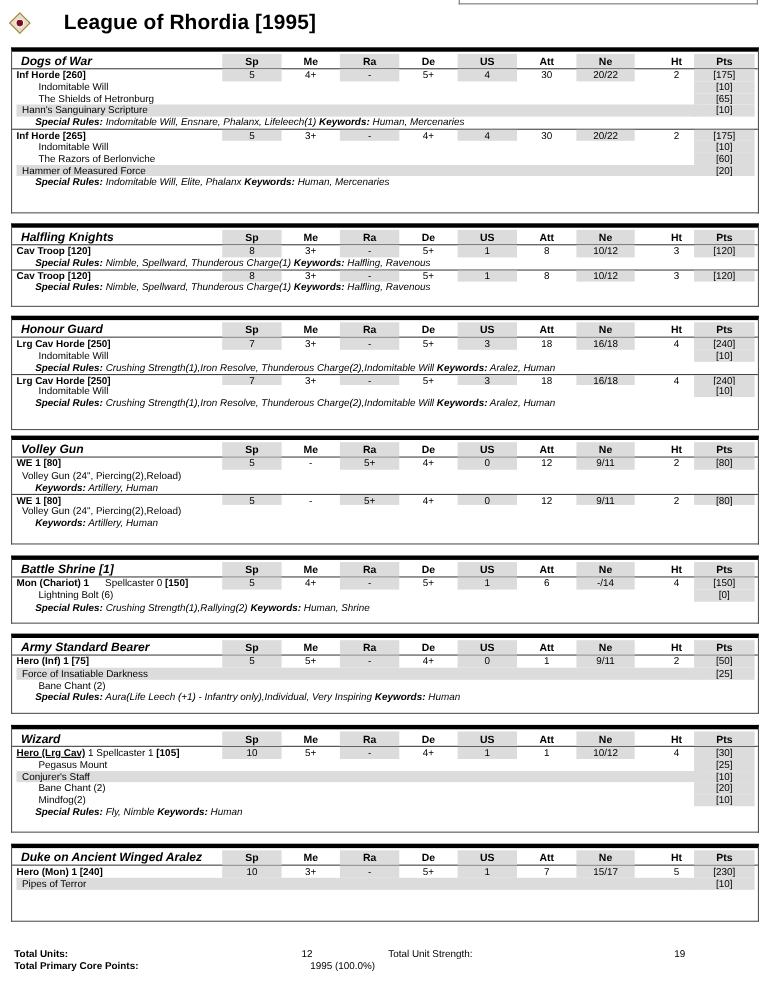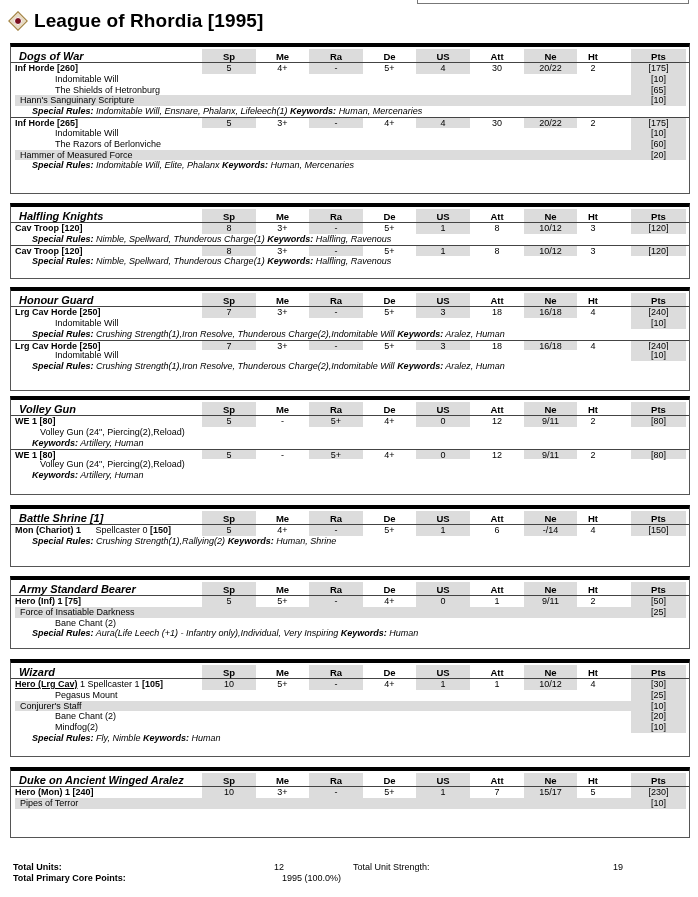--- a/index.html
+++ b/index.html
@@ -1,52 +1,52 @@
 <!DOCTYPE html>
 <html><head>
 <meta charset="utf-8">
 <style>
   * { box-sizing: border-box; margin: 0; padding: 0; }
   html, body { width: 698px; height: 897px; background: #fff; overflow: hidden; }
   body { font-family: "Liberation Sans", sans-serif; color: #000; position: relative; }
 
   .top-box { position: absolute; left: 417px; top: -4px; width: 272px; height: 8px; border: 1px solid #777; border-top: none; }
-  .title-row { position: absolute; left: 8px; top: 10px; display: flex; align-items: center; }
+  .title-row { position: absolute; left: 8px; top: 10px; display: flex; align-items: center; gap: 24px; }
   .logo { width: 20px; height: 20px; position: relative; margin-right: 6px; }
   .logo .diamond { position: absolute; left: 3px; top: 3px; width: 14px; height: 14px; transform: rotate(45deg); background: #e8dcc4; border: 1.5px solid #a08040; }
   .logo .dot { position: absolute; left: 6px; top: 6px; width: 8px; height: 8px; border-radius: 50%; background: #7a1020; border: 1px solid #fff; }
   .page-title { font-size: 19px; font-weight: bold; letter-spacing: 0.1px; }
 
   .section { position: absolute; left: 10px; width: 680px; border: 1px solid #555; border-top: 4px solid #000; }
   .sect-inner { position: relative; }
   .row { position: relative; height: 10.8px; font-size: 9px; line-height: 10.8px; white-space: nowrap; }
   .hdr { height: 14px; line-height: 15px; border-bottom: 1.5px solid #444; margin-top: 2px; }
   .hdr .unit-name { font-size: 11px; font-weight: bold; left: 8px; font-style: italic; }
   .hdr .cell { font-weight: bold; font-size: 9.5px; }
   .cell { position: absolute; top: 0; height: 100%; text-align: center; }
   .shade { background: #dcdcdc; }
   .unit-name { position: absolute; left: 4px; }
   .unit-line { border-top: 1.5px solid #444; }
   .unit-line.first { border-top: none; }
-  .indent { position: absolute; left: 24px; margin-left: 20px; }
+  .indent { position: absolute; left: 24px; }
   .indent2 { position: absolute; left: 9px; }
   .item-band { position: absolute; left: 4px; right: 55px; top: 0; height: 100%; background: #dcdcdc; }
   .rules-wrap { position: relative; padding-left: 21px; padding-right: 30px; font-size: 9px; line-height: 11px; font-style: italic; text-indent: 0; }
   .b { font-weight: bold; }
   .u { text-decoration: underline; }
 
   
   .c-sp { left: 191px; width: 54px; }
   .c-me { left: 245px; width: 53px; }
   .c-ra { left: 298px; width: 54px; }
   .c-de { left: 352px; width: 53px; }
   .c-us { left: 405px; width: 54px; }
   .c-att { left: 459px; width: 54px; }
   .c-ne { left: 513px; width: 53px; }
-  .c-ht { left: 566px; width: 32px; }
+  .c-ht { left: 588px; width: 32px; }
   .c-pts { left: 620px; width: 55px; }
 
   .totals { position: absolute; left: 13px; top: 862px; font-size: 9px; font-weight: bold; line-height: 11px; }
   .tot-val { position: absolute; font-size: 9px; line-height: 11px; }
 </style>
 </head>
 <body>
 
 <div class="top-box"></div>
 
@@ -286,20 +286,24 @@
           <span class="cell c-sp shade">5</span>
           <span class="cell c-me">4+</span>
           <span class="cell c-ra shade">-</span>
           <span class="cell c-de">5+</span>
           <span class="cell c-us shade">1</span>
           <span class="cell c-att">6</span>
           <span class="cell c-ne shade">-/14</span>
           <span class="cell c-ht">4</span>
           <span class="cell c-pts shade">[150]</span>
         </div>
+        <div class="row">
+          <span class="indent">Lightning Bolt (6)</span>
+          <span class="cell c-pts shade">[0]</span>
+        </div>
         <div class="rules-wrap"><b>Special Rules:</b> <span>Crushing Strength(1),Rallying(2)</span> <b>Keywords:</b> <span>Human, Shrine</span></div>
       </div>
     </div>
     <div class="section" style="top: 576px; height: 73px;">
       <div class="sect-inner">
         <div class="row hdr">
           <span class="unit-name">Army Standard Bearer</span>
           <span class="cell c-sp shade">Sp</span>
           <span class="cell c-me">Me</span>
           <span class="cell c-ra shade">Ra</span>

